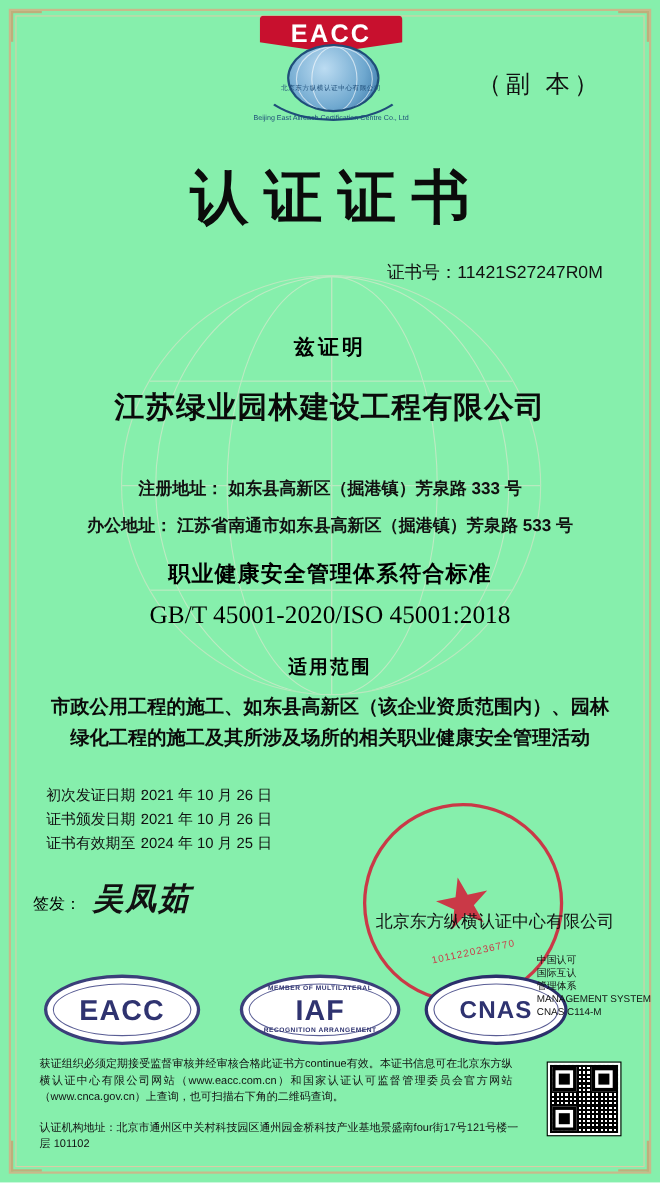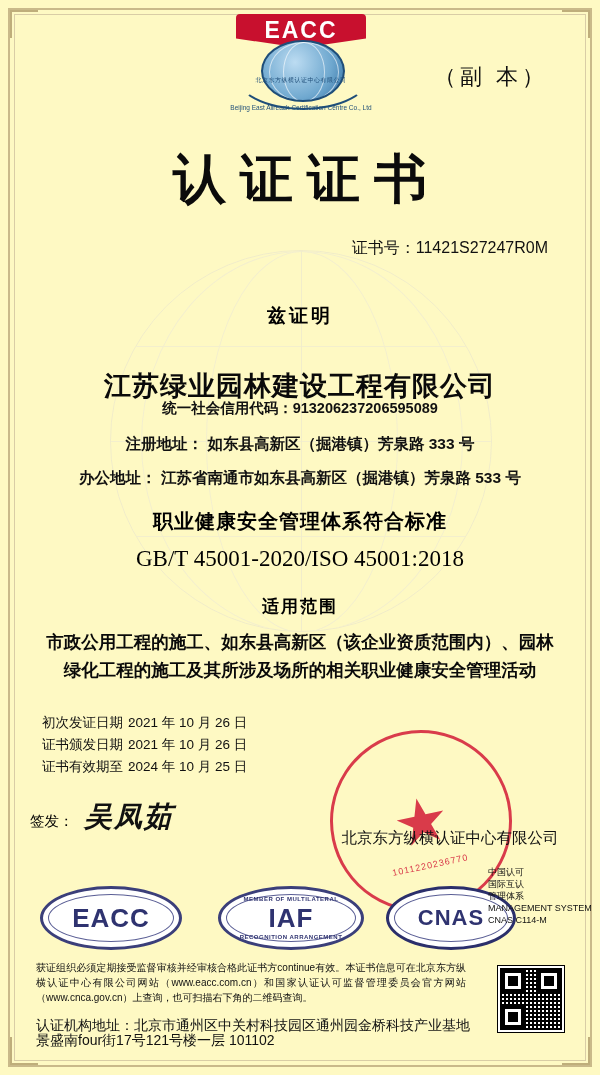--- a/index.html
+++ b/index.html
@@ -13,21 +13,21 @@
     position: relative;
     font-family: "Liberation Serif", serif;
     color: #000;
     overflow: hidden;
   }
   .page {
     position: absolute;
     left: 0; top: 0;
     width: 600px;
     height: 1075px;
-    background: #fef9c3;
+    background: #86efac;
     overflow: hidden;
   }
   
   .border-outer {
     position: absolute;
     left: 8px; top: 8px; right: 8px; bottom: 8px;
     border: 2px solid #c9b98a;
   }
   .border-inner {
     position: absolute;
@@ -175,21 +175,21 @@
     width: 600px;
     text-align: center;
     font-size: 19px;
     font-weight: bold;
     font-family: "Liberation Sans", sans-serif;
     letter-spacing: 3px;
   }
 
   .company {
     position: absolute;
-    left: 0; top: 368px;
+    left: 0; top: 352px;
     width: 600px;
     text-align: center;
     font-size: 27px;
     font-weight: bold;
     font-family: Liberation Sans, sans-serif;
     letter-spacing: 1px;
     color: #0a0a0a;
   }
 
   .info-line {
@@ -374,21 +374,21 @@
     font-size: 10px;
     line-height: 15px;
     color: #111;
     text-align: justify;
   }
   .footer2 {
     position: absolute;
     left: 36px; top: 1018px;
     width: 440px;
     font-family: "Liberation Sans", sans-serif;
-    font-size: 14px;
+    font-size: 10px;
     line-height: 15px;
     color: #111;
   }
 
   .qr {
     position: absolute;
     right: 36px; top: 966px;
     width: 62px; height: 62px;
     background:
       repeating-linear-gradient(90deg, #000 0 2px, #fff 2px 4px),
@@ -448,21 +448,20 @@
 
   <div class="main-title">认证证书</div>
 
   <div class="cert-no">
     <span>证书号：</span><span>11421S27247R0M</span>
   </div>
 
   <div class="hereby">兹证明</div>
   <div class="company">江苏绿业园林建设工程有限公司</div>
 
-  <div class="info-line info-credit">统一社会信用代码：913206237206595089</div>
   <div class="info-line info-reg">注册地址： 如东县高新区（掘港镇）芳泉路 333 号</div>
   <div class="info-line info-office">办公地址： 江苏省南通市如东县高新区（掘港镇）芳泉路 533 号</div>
 
   <div class="std-line std-cn">职业健康安全管理体系符合标准</div>
   <div class="std-line std-en">GB/T 45001-2020/ISO 45001:2018</div>
 
   <div class="scope-title">适用范围</div>
   <div class="scope-body">
     <div>市政公用工程的施工、如东县高新区（该企业资质范围内）、园林</div>
     <div>绿化工程的施工及其所涉及场所的相关职业健康安全管理活动</div>

